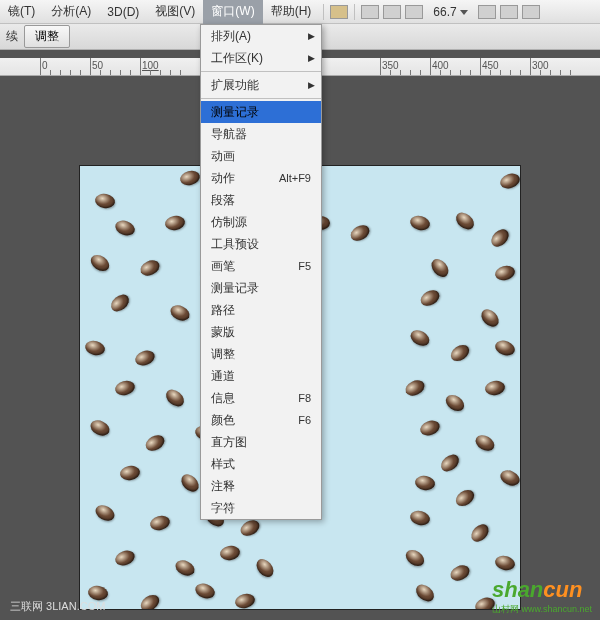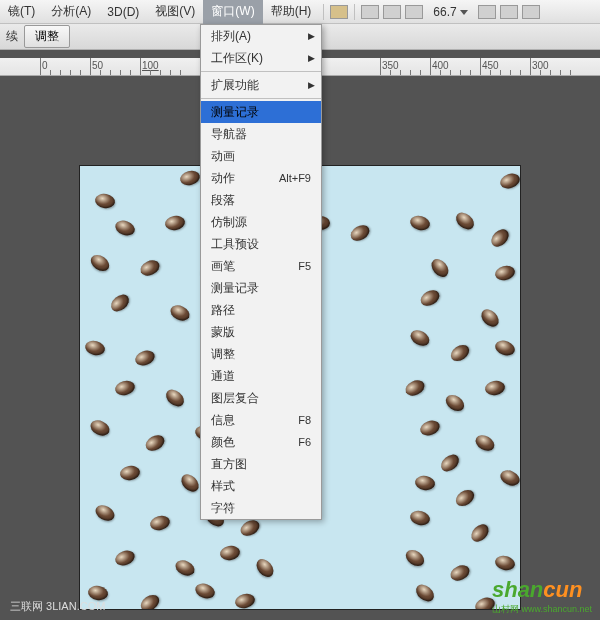--- a/index.html
+++ b/index.html
@@ -240,32 +240,32 @@
     <div class="dd-item">
       <span>蒙版</span>
     </div>
     <div class="dd-item">
       <span>调整</span>
     </div>
     <div class="dd-item">
       <span>通道</span>
     </div>
     <div class="dd-item">
-      <span>图层复合</span>
-    </div>
-    <div class="dd-item">
       <span>信息</span>
       <span class="shortcut">F8</span>
     </div>
     <div class="dd-item">
       <span>颜色</span>
       <span class="shortcut">F6</span>
     </div>
     <div class="dd-item">
       <span>直方图</span>
     </div>
     <div class="dd-item">
       <span>样式</span>
     </div>
     <div class="dd-item">
+      <span>注释</span>
+    </div>
+    <div class="dd-item">
       <span>字符</span>
     </div>
   </div>
 
 </body></html>

